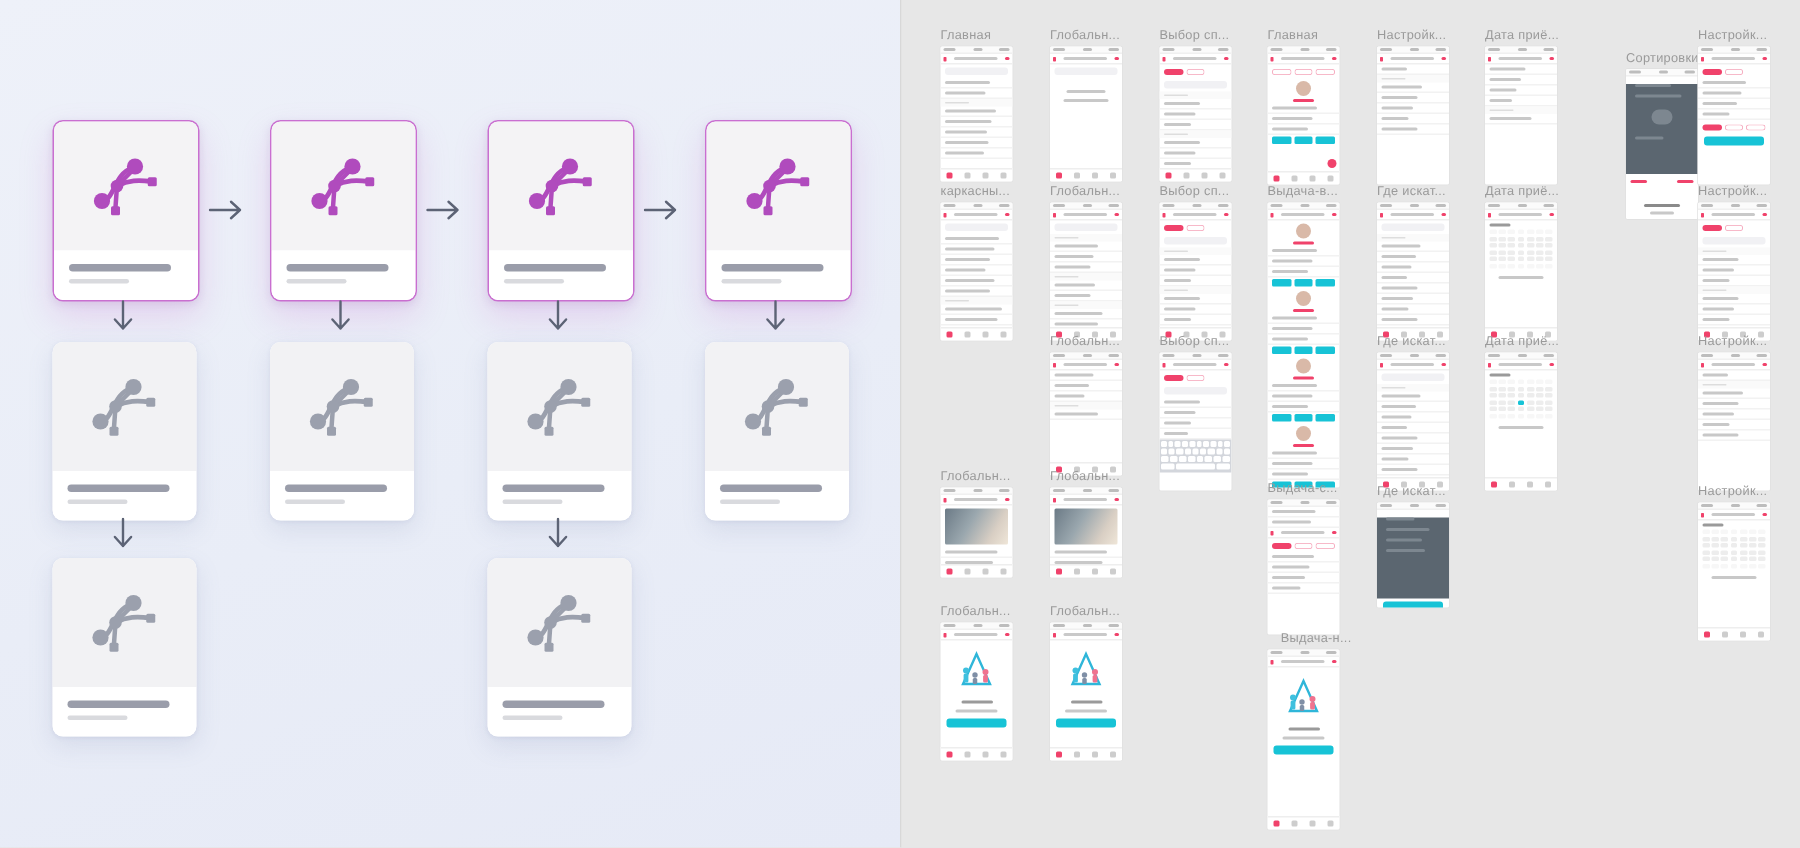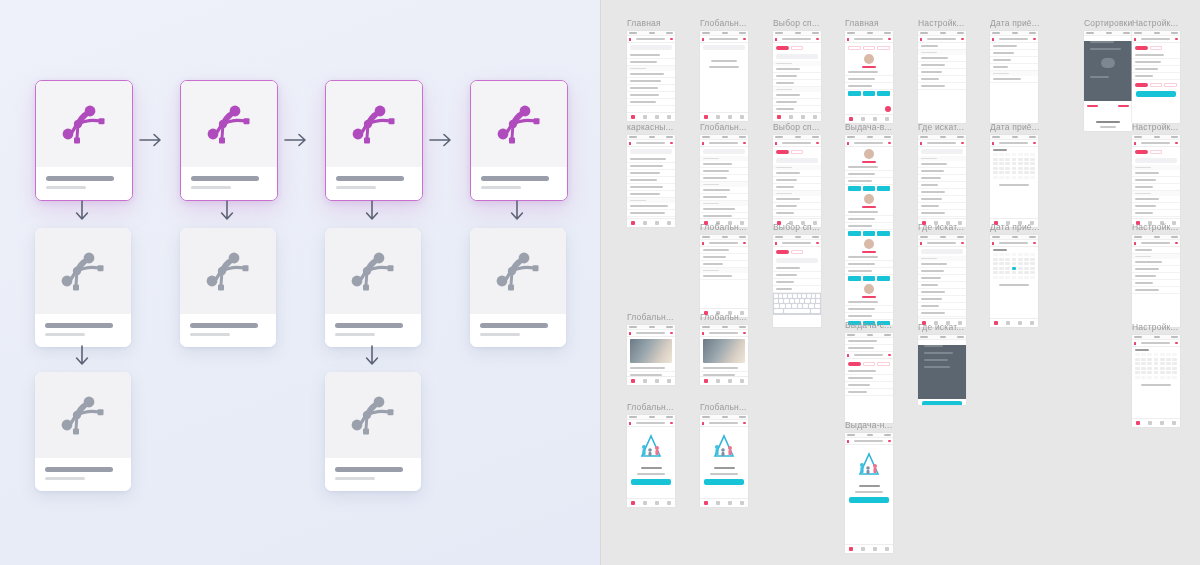--- a/index.html
+++ b/index.html
@@ -1072,21 +1072,21 @@
               <div class="rl" style="width:59%"></div>
             </div>
             <div class="rowline">
               <div class="rl" style="width:52%"></div>
             </div>
             <div class="rowline">
               <div class="rl" style="width:45%"></div>
             </div>
           </div>
         </div>
-        <div class="thumb-block" style="left: 244px; top: 420px;">
+        <div class="thumb-block" style="left: 244px; top: 420px; text-align: right;">
           <div class="thumb-label">Выдача-н...</div>
           <div class="phone" style="height: 120px;">
             <div class="statusbar">
               <div class="sb-l"></div>
               <div class="sb-c"></div>
               <div class="sb-r"></div>
             </div>
             <div class="navbar">
               <div class="nb-back"></div>
               <div class="nb-title"></div>
@@ -1457,21 +1457,21 @@
               <div class="rl" style="width:70%"></div>
             </div>
             <div class="tabbar">
               <div class="tb act"></div>
               <div class="tb"></div>
               <div class="tb"></div>
               <div class="tb"></div>
             </div>
           </div>
         </div>
-        <div class="thumb-block" style="left: 459px; top: 18px; padding-left: 24px;">
+        <div class="thumb-block" style="left: 459px; top: 33px; padding-left: 24px;">
           <div class="thumb-label">Сортировки</div>
           <div class="phone" style="height: 100px;">
             <div class="statusbar">
               <div class="sb-l"></div>
               <div class="sb-c"></div>
               <div class="sb-r"></div>
             </div>
             <div class="greybox" style="height:60px">
               <div class="gl" style="width:50%"></div>
               <div class="gl" style="width:64%"></div>

